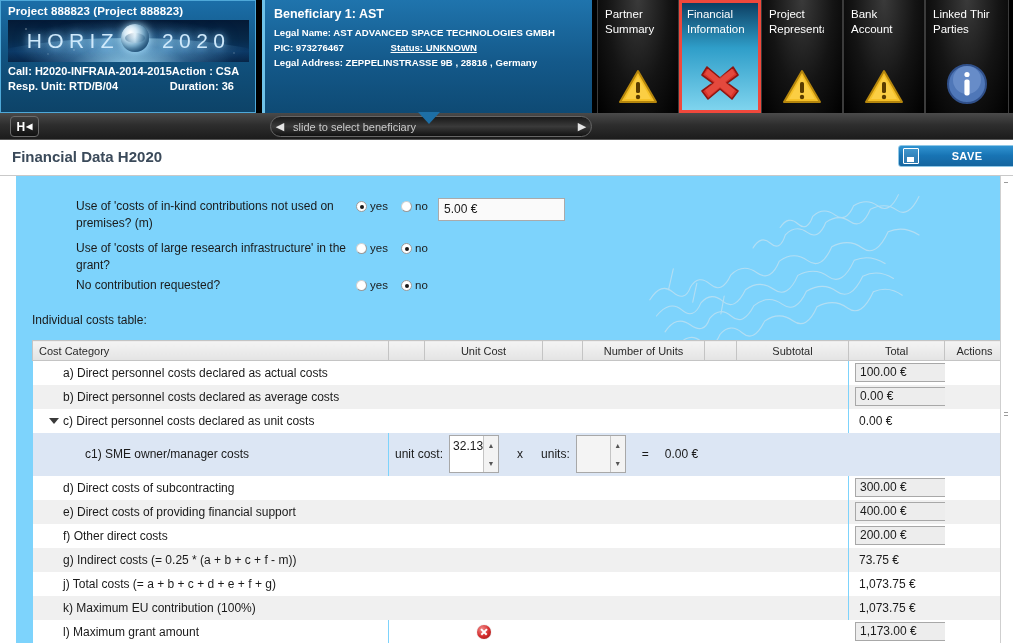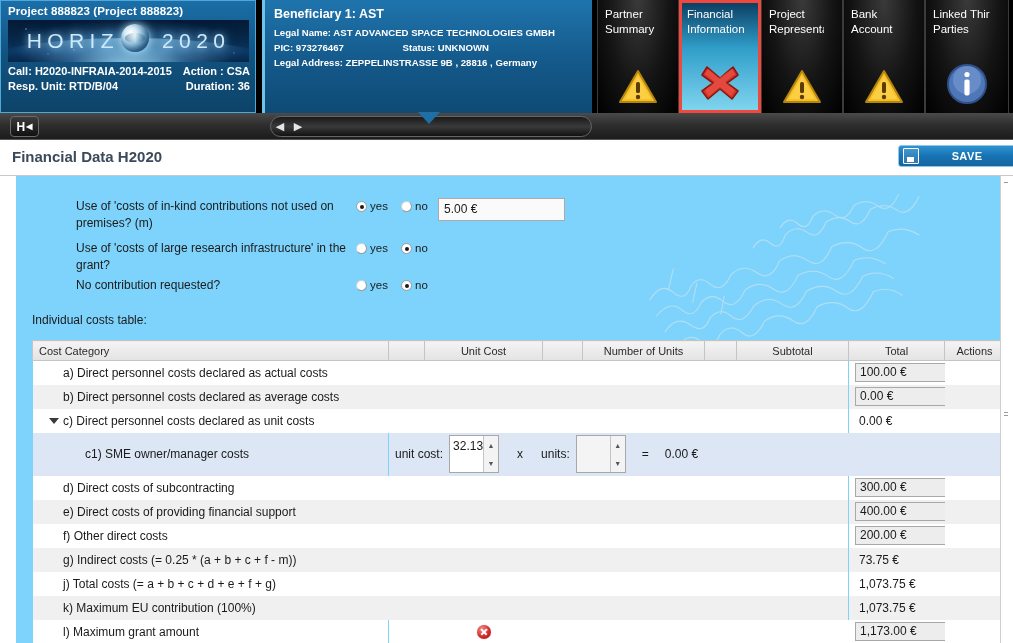--- a/index.html
+++ b/index.html
@@ -20,21 +20,21 @@
     align-items: stretch;
   }
 
   
   .project-panel {
     position: relative;
     width: 256px; height: 113px;
     background: linear-gradient(180deg,#1b6ea8 0%, #11527f 50%, #0d4368 100%);
     border: 1px solid #4ea8d8;
     color: #ffffff;
-    padding: 4px 5px 0 7px;
+    padding: 4px 21px 0 7px;
     overflow: hidden;
   }
   .project-title {
     font-size: 11.5px; font-weight: bold; letter-spacing: .1px;
     white-space: nowrap;
   }
   .h2020-logo {
     position: relative;
     margin-top: 3px;
     height: 42px; width: 241px;
@@ -91,21 +91,21 @@
     width: 330px; height: 113px;
     margin-left: 6px;
     background: linear-gradient(180deg,#1f74ad 0%, #14598a 55%, #0e4a74 100%);
     border-left: 3px solid #6fc2e8;
     color: #ffffff;
     padding: 7px 9px 0 9px;
     overflow: visible;
   }
   .benef-title { font-size: 12.5px; font-weight: bold; margin-bottom: 4px; }
   .benef-line { font-size: 9.6px; font-weight: bold; line-height: 15px; white-space: nowrap; }
-  .benef-line .status { margin-left: 56px; }
+  .benef-line .status { margin-left: 44px; text-decoration: underline; }
   .benef-arrow {
     position: absolute; left: 50%; bottom: -11px;
     margin-left: -11px;
     width: 0; height: 0;
     border-left: 11px solid transparent;
     border-right: 11px solid transparent;
     border-top: 12px solid #1d6fa6;
     z-index: 6;
   }
 
@@ -452,20 +452,21 @@
   </div>
 </div>
 
 <div class="sliderbar">
   <div class="hbtn">
     <span>H</span>
       <span style="font-size:8px;margin-left:1px">◀</span>
   </div>
   <div class="slider-track">
     <div class="slider-arrow">◀</div>
+    <div class="slider-text">slide to select beneficiary</div>
     <div class="slider-arrow">▶</div>
   </div>
 </div>
 
 <div class="titlebar">
   <div class="page-title">Financial Data H2020</div>
 </div>
 <div class="save-btn">
   <span class="save-icon"></span>
   <span class="save-label">SAVE</span>

